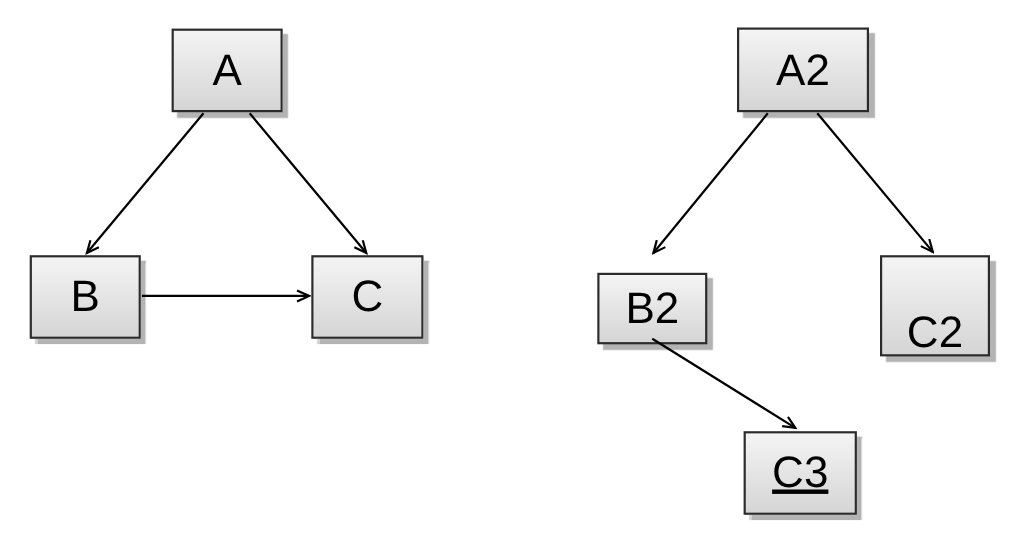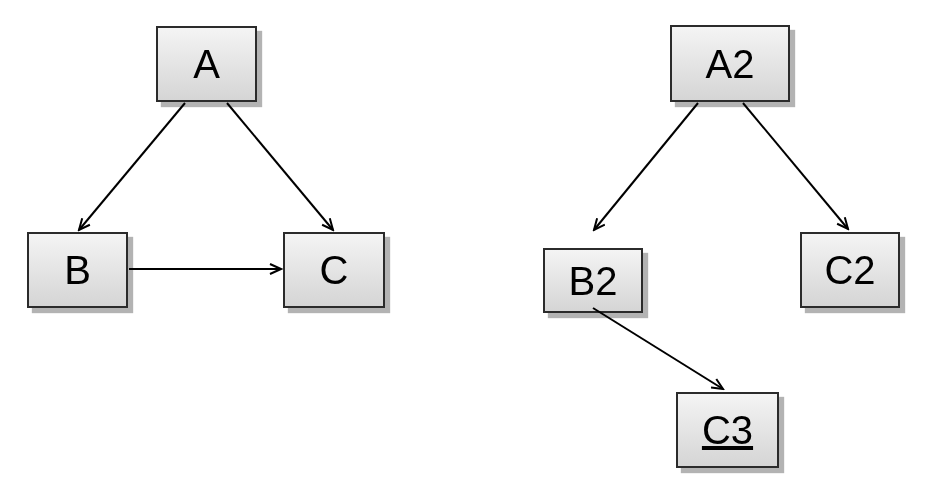--- a/index.html
+++ b/index.html
@@ -68,21 +68,21 @@
       </div>
       <div class="node" style="left: 283px; top: 232px; width: 102px; height: 76px;">
         <span class="node-label">C</span>
       </div>
       <div class="node" style="left: 670px; top: 25px; width: 120px; height: 77px; text-align: center;">
         <span class="node-label">A2</span>
       </div>
       <div class="node" style="left: 543px; top: 232px; width: 100px; height: 65px; margin-top: 16px;">
         <span class="node-label">B2</span>
       </div>
-      <div class="node" style="left: 800px; top: 232px; width: 100px; height: 76px;">
+      <div class="node" style="left: 800px; top: 232px; width: 100px; height: 92px; align-items: flex-end;">
         <span class="node-label">C2</span>
       </div>
       <div class="node" style="left: 676px; top: 392px; width: 103px; height: 76px; text-decoration: underline;">
         <span class="node-label">C3</span>
       </div>
     </div>
   <svg id="edge-layer" width="940" height="504" viewBox="0 0 940 504" xmlns="http://www.w3.org/2000/svg">
     <defs>
       <marker id="arrowhead" viewBox="0 0 14 12" refX="12" refY="6" markerWidth="14" markerHeight="12" markerUnits="userSpaceOnUse" orient="auto">
         <path d="M1,1 L12,6 L1,11" fill="none" stroke="#000000" stroke-width="2"></path>

